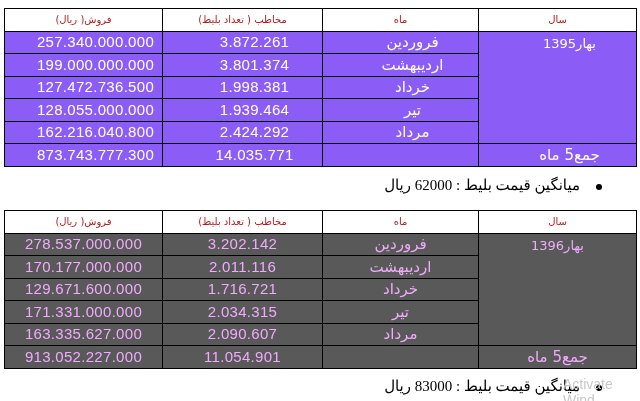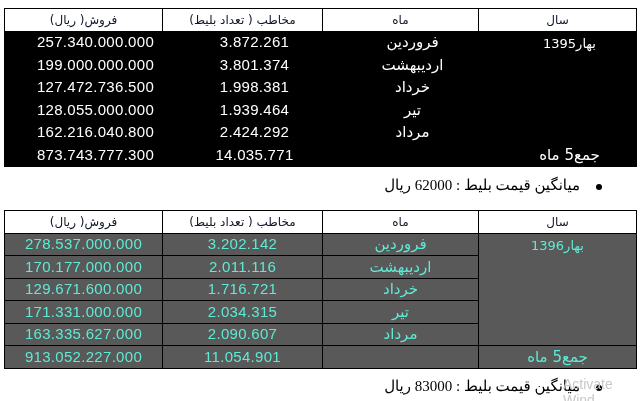--- a/index.html
+++ b/index.html
@@ -1,25 +1,25 @@
 <!DOCTYPE html>
 <html><head>
 <meta charset="utf-8">
 <style>
   html, body { margin:0; padding:0; background:#ffffff; }
   body { width:640px; height:401px; position:relative; overflow:hidden;
          font-family:"DejaVu Sans", sans-serif; }
   .tbl { position:absolute; left:4px; width:632px; border-collapse:collapse; table-layout:fixed; }
   .tbl td { border:1.5px solid #000; height:21.5px; padding:0; text-align:center;
             vertical-align:middle; font-size:15px; line-height:18px; overflow:hidden; white-space:nowrap; }
-  .tbl .hdr td { background:#ffffff; color:#0f172a; font-size:12px; }
+  .tbl .hdr td { background:#ffffff; color:#b91c1c; font-size:10px; }
   .t1 { top:8px; }
   .t2 { top:210px; }
-  .t1 .cell { background:#000000; color:#ffffff;padding-left:24px; }
-  .t2 .cell { background:#595959; color:#5eead4; }
+  .t1 .cell { background:#8b5cf6; color:#ffffff;padding-left:24px; }
+  .t2 .cell { background:#595959; color:#f0abfc; }
   .num { font-family:"Liberation Sans", sans-serif; font-size:16px; letter-spacing:0.3px; }
   .ar { font-size:13px;margin-top:36px; }
   .year-cell { vertical-align:top !important; padding-top:2px !important; }
   .year-cell .ar { font-size:13px; }
   .note { position:absolute; direction:rtl; font-size:15px; color:#000;
           font-family:Liberation Serif, serif; }
   .note .bullet { display:inline-block; width:6px; height:6px; border-radius:50%;
                   background:#000; margin-left:16px; vertical-align:middle; }
   .n1 { top:176px; right:38px; }
   .n2 { top:377px; right:38px;margin-left:17px; }

